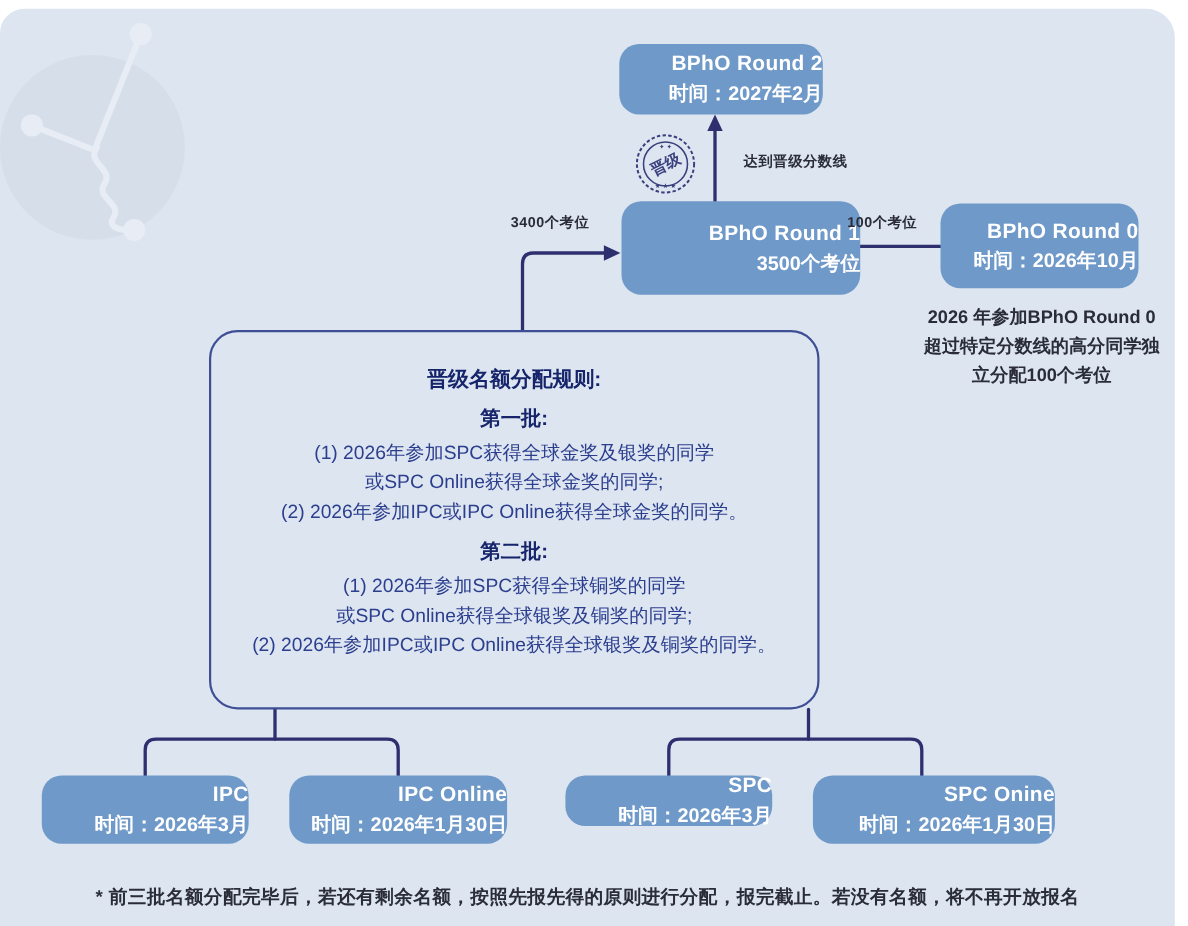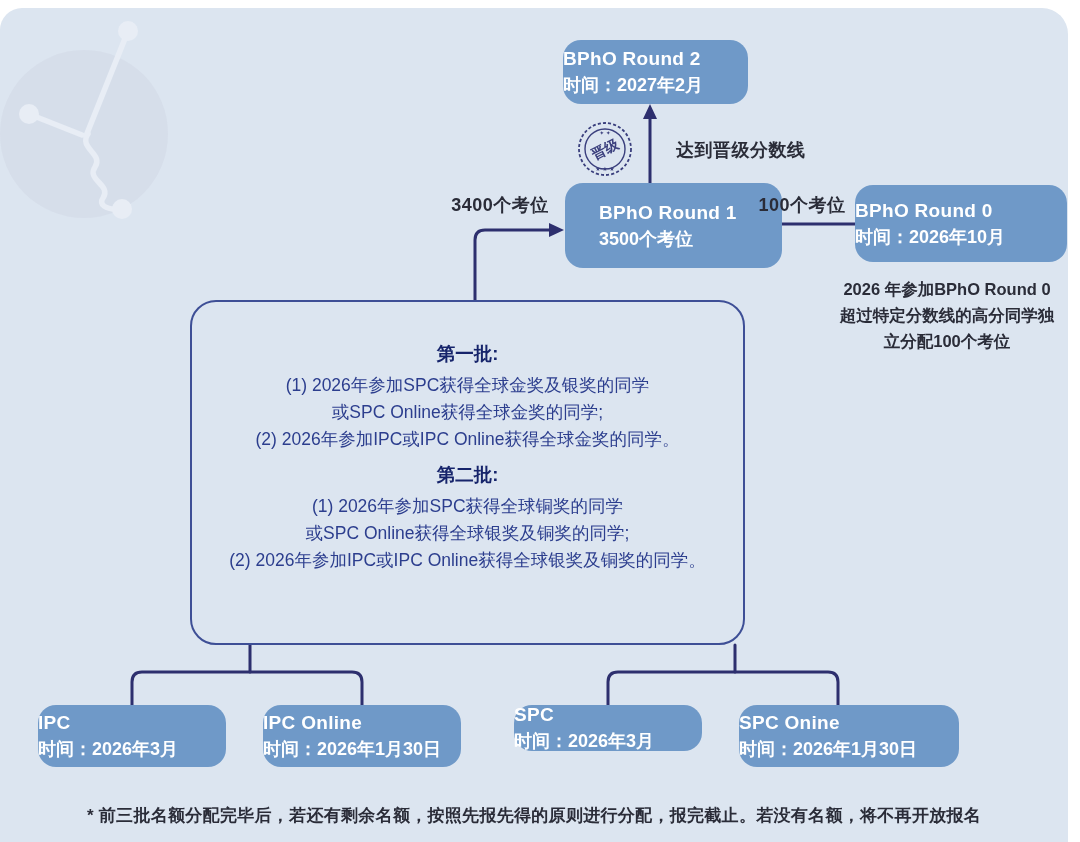--- a/index.html
+++ b/index.html
@@ -9,48 +9,48 @@
   }
   .panel{
     position:absolute;left:0;top:8px;width:1068px;height:834px;
     background:#dce5f0;border-radius:22px 26px 0 0;
   }
   .watermark{position:absolute;left:0;top:0;pointer-events:none;}
   .connectors{position:absolute;left:0;top:0;width:1068px;height:834px;}
 
   .node{
     position:absolute;background:#6f99c8;border-radius:18px;color:#ffffff;
-    display:flex;flex-direction:column;align-items:flex-start;justify-content:center;
+    display:flex;flex-direction:column;align-items:flex-end;justify-content:center;
     text-align:center;font-weight:bold;line-height:26px;
   }
   .node .t{font-size:19px;letter-spacing:.3px;}
   .node .s{font-size:18px;}
 
   .n-round2{left:563px;top:32px;width:185px;height:64px;}
   .n-round1{left:565px;top:175px;width:183px;height:85px;padding-left:34px;}
-  .n-round0{left:855px;top:177px;width:212px;height:77px;}
+  .n-round0{left:855px;top:177px;width:180px;height:77px;}
   .n-ipc{left:38px;top:697px;width:188px;height:62px;}
   .n-ipconline{left:263px;top:697px;width:198px;height:62px;}
   .n-spc{left:514px;top:697px;width:188px;height:46px;}
   .n-spconline{left:739px;top:697px;width:220px;height:62px;}
 
   .rules{
     position:absolute;left:190px;top:292px;width:555px;height:345px;
     border:2.5px solid #3e4f96;border-radius:26px;box-sizing:border-box;
     display:flex;flex-direction:column;align-items:center;text-align:center;
     padding-top:30px;
   }
   .rules .title{font-size:19px;font-weight:bold;color:#16246b;}
   .rules .batch-h{font-size:18.5px;font-weight:bold;color:#16246b;margin-top:9px;}
   .rules .line{font-size:17.5px;color:#2c3e8e;line-height:27px;font-weight:500;}
   .rules .batch1-lines{margin-top:6px;}
   .rules .batch2-lines{margin-top:6px;}
 
   .edge-label{
-    position:absolute;color:#2a2c38;font-size:18px;font-weight:600;
+    position:absolute;color:#2a2c38;font-size:13px;font-weight:600;
     text-align:center;letter-spacing:.5px;
   }
   .lbl-promote{left:676px;top:130px;width:150px;text-align:left;}
   .lbl-3400{left:430px;top:185px;width:140px;}
   .lbl-100{left:732px;top:185px;width:140px;}
 
   .round0-note{
     position:absolute;left:828px;top:268px;width:238px;text-align:center;
     color:#2a2c38;font-size:16.5px;font-weight:600;line-height:26px;
   }
@@ -151,20 +151,21 @@
     <div class="edge-label lbl-3400">3400个考位</div>
     <div class="edge-label lbl-100">100个考位</div>
 
     <div class="round0-note">
       <div>2026 年参加BPhO Round 0</div>
       <div>超过特定分数线的高分同学独</div>
       <div>立分配100个考位</div>
     </div>
 
     <div class="rules">
+      <div class="title">晋级名额分配规则:</div>
 
       <div class="batch-h">第一批:</div>
       <div class="batch1-lines">
         <div class="line">(1) 2026年参加SPC获得全球金奖及银奖的同学</div>
         <div class="line">或SPC Online获得全球金奖的同学;</div>
         <div class="line">(2) 2026年参加IPC或IPC Online获得全球金奖的同学。</div>
       </div>
 
       <div class="batch-h">第二批:</div>
       <div class="batch2-lines">

